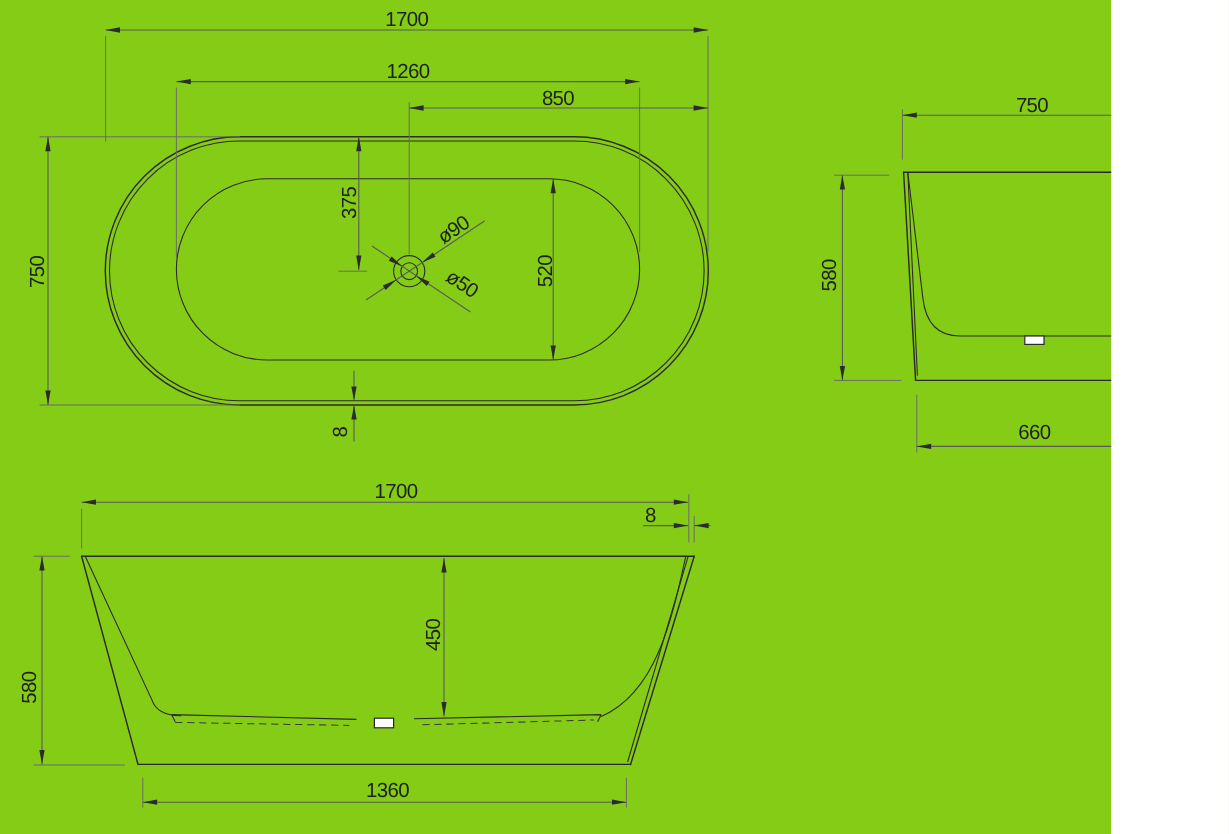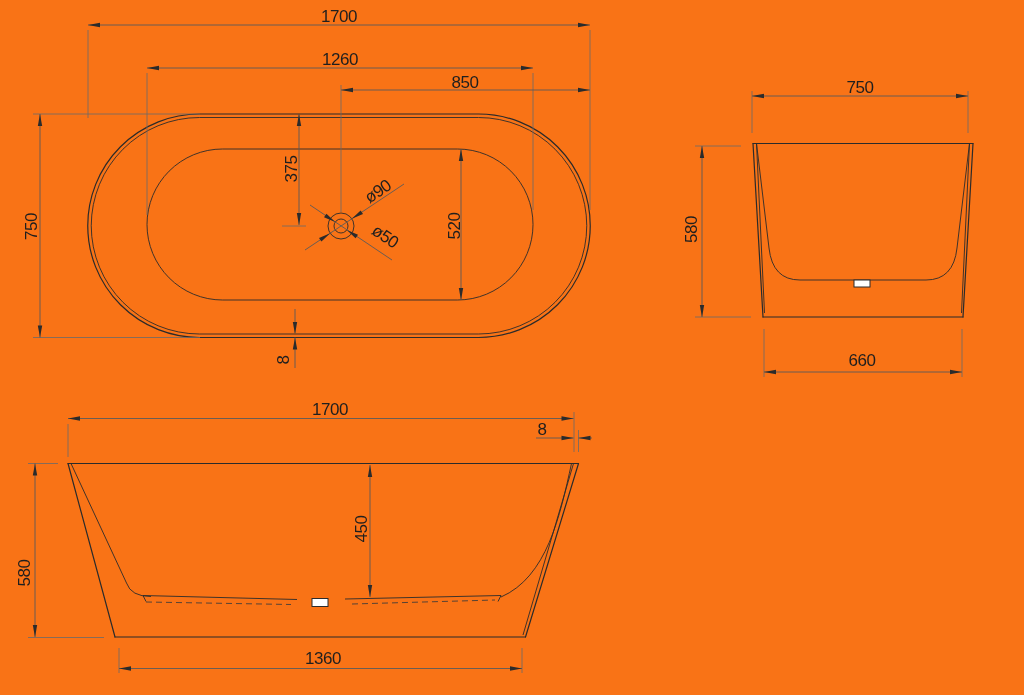--- a/index.html
+++ b/index.html
@@ -1,16 +1,16 @@
 <!DOCTYPE html>
 <html><head>
 <meta charset="utf-8">
 <style>
   html,body{margin:0;padding:0;background:#ffffff;}
-  .stage{position:relative;width:1024px;height:695px;background:#f97316;overflow:hidden;
+  .stage{position:relative;width:926px;height:695px;background:#84cc16;overflow:hidden;
          font-family:"Liberation Sans", sans-serif;}
   svg{display:block;}
   
   .body-line{stroke:#2b2b2b;stroke-width:1.2;fill:none;stroke-linecap:round;}
   .rim-line{stroke:#2b2b2b;stroke-width:0.9;fill:none;}
   .dim-line{stroke:#5a5a5a;stroke-width:0.9;fill:none;}
   .ext-line{stroke:#6a6a6a;stroke-width:0.8;fill:none;}
   .dash-line{stroke:#3a3a3a;stroke-width:0.85;fill:none;stroke-dasharray:6 4;}
   .arrow{fill:#2b2b2b;stroke:none;}
   .dim-text{font-family:"Liberation Sans", sans-serif;font-size:17px;letter-spacing:-0.5px;

